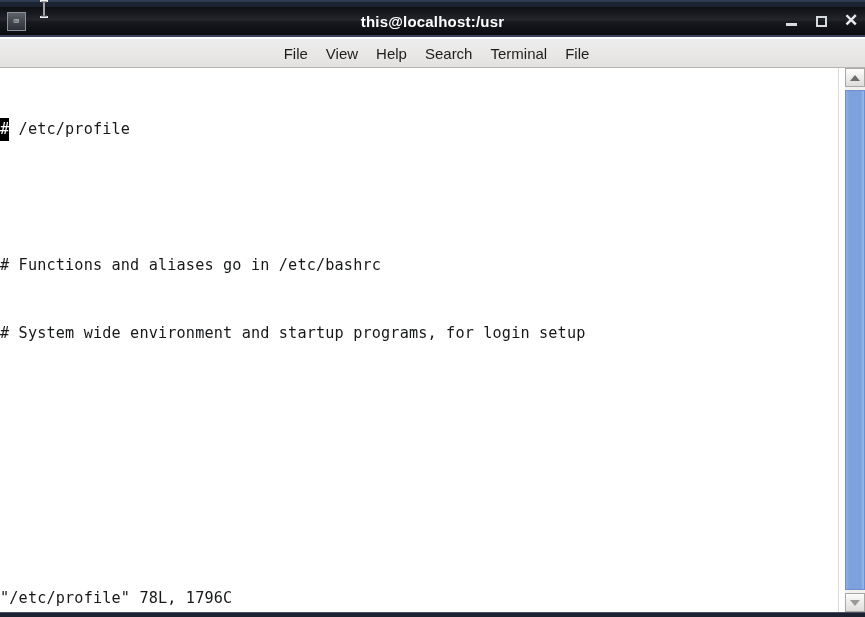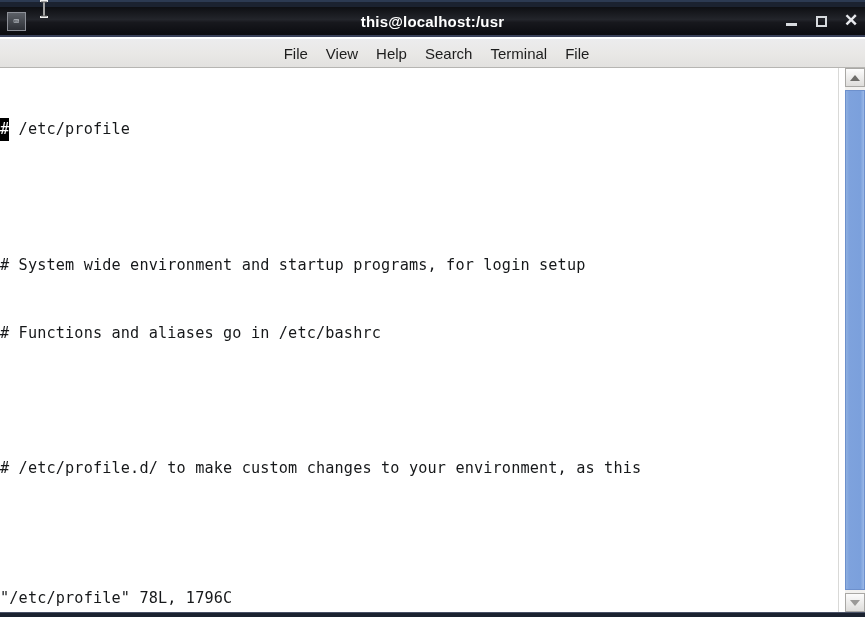--- a/index.html
+++ b/index.html
@@ -315,24 +315,23 @@
     <div class="menu-item">Help</div>
     <div class="menu-item">Search</div>
     <div class="menu-item">Terminal</div>
     <div class="menu-item">File</div>
   </div>
 
   <div class="term-area">
     <div class="term-text">
       <div class="term-line"><span class="cursor-block">#</span><span> /etc/profile</span></div>
       <div class="term-line"></div>
+      <div class="term-line"># Functions and aliases go in /etc/bashrc</div>
       <div class="term-line"># System wide environment and startup programs, for login setup</div>
-      <div class="term-line"># Functions and aliases go in /etc/bashrc</div>
       <div class="term-line"></div>
-      <div class="term-line"># /etc/profile.d/ to make custom changes to your environment, as this</div>
       
       
       
       
       
       
       
       
       
       

